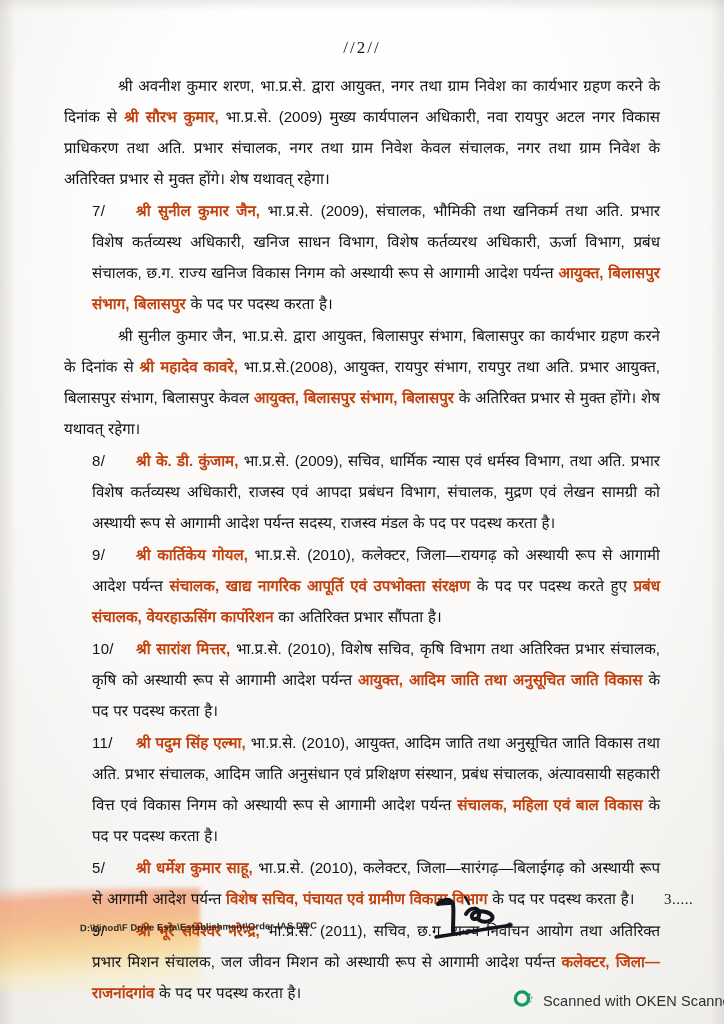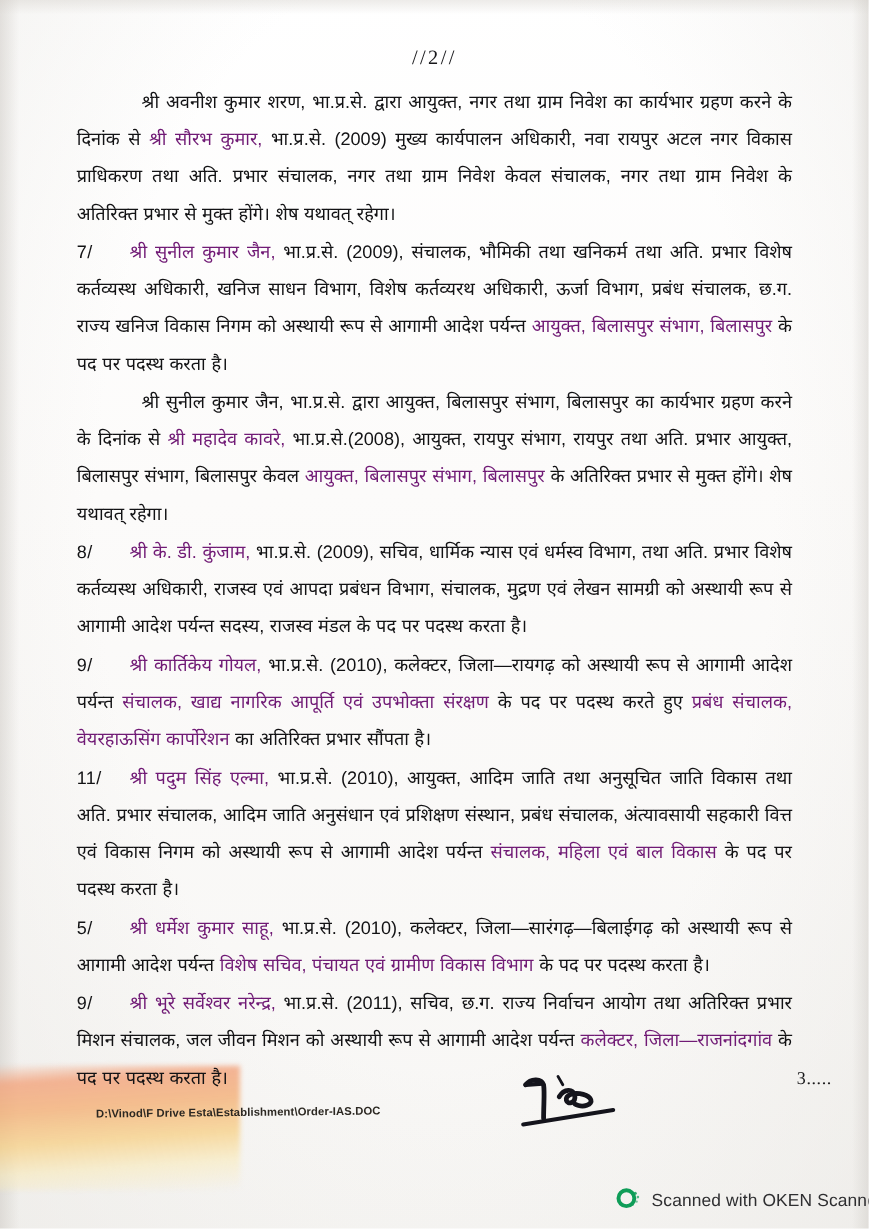--- a/index.html
+++ b/index.html
@@ -108,32 +108,33 @@
   }
   p.para.indent {
     text-indent: 54px;
   }
 
   
   p.item {
     display: block;
     position: relative;
     padding-left: 0;
+    margin-left: 28px;
   }
   .item-num {
     display: inline-block;
     min-width: 44px;
     font-size: 15px;
     color: #121214;
     letter-spacing: 0.3px;
   }
 
   b.bd {
-    font-weight: 400;
-    color: #701a75;
+    font-weight: 700;
+    color: #c2410c;
   }
 
   
   #file-path {
     position: absolute;
     left: 80px;
     top: 921px;
     font-family: "Liberation Sans", "DejaVu Sans", sans-serif;
     font-size: 9.4px;
     font-weight: 700;
@@ -193,20 +194,21 @@
   <div id="content">
 
     <div class="page-marker">//2//</div>
 
     <div class="body-block" id="body-block">
         <p class="para indent"><span>श्री अवनीश कुमार शरण, भा.प्र.से. द्वारा आयुक्त, नगर तथा ग्राम निवेश का कार्यभार ग्रहण करने के दिनांक से </span><b class="bd">श्री सौरभ कुमार,</b><span> भा.प्र.से. (2009) मुख्य कार्यपालन अधिकारी, नवा रायपुर अटल नगर विकास प्राधिकरण तथा अति. प्रभार संचालक, नगर तथा ग्राम निवेश केवल संचालक, नगर तथा ग्राम निवेश के अतिरिक्त प्रभार से मुक्त होंगे। शेष यथावत् रहेगा।</span></p>
         <p class="para item"><span class="item-num">7/</span><b class="bd">श्री सुनील कुमार जैन,</b><span> भा.प्र.से. (2009), संचालक, भौमिकी तथा खनिकर्म तथा अति. प्रभार विशेष कर्तव्यस्थ अधिकारी, खनिज साधन विभाग, विशेष कर्तव्यरथ अधिकारी, ऊर्जा विभाग, प्रबंध संचालक, छ.ग. राज्य खनिज विकास निगम को अस्थायी रूप से आगामी आदेश पर्यन्त </span><b class="bd">आयुक्त, बिलासपुर संभाग, बिलासपुर</b><span> के पद पर पदस्थ करता है।</span></p>
         <p class="para indent"><span>श्री सुनील कुमार जैन, भा.प्र.से. द्वारा आयुक्त, बिलासपुर संभाग, बिलासपुर का कार्यभार ग्रहण करने के दिनांक से </span><b class="bd">श्री महादेव कावरे,</b><span> भा.प्र.से.(2008), आयुक्त, रायपुर संभाग, रायपुर तथा अति. प्रभार आयुक्त, बिलासपुर संभाग, बिलासपुर केवल </span><b class="bd">आयुक्त, बिलासपुर संभाग, बिलासपुर</b><span> के अतिरिक्त प्रभार से मुक्त होंगे। शेष यथावत् रहेगा।</span></p>
         <p class="para item"><span class="item-num">8/</span><b class="bd">श्री के. डी. कुंजाम,</b><span> भा.प्र.से. (2009), सचिव, धार्मिक न्यास एवं धर्मस्व विभाग, तथा अति. प्रभार विशेष कर्तव्यस्थ अधिकारी, राजस्व एवं आपदा प्रबंधन विभाग, संचालक, मुद्रण एवं लेखन सामग्री को अस्थायी रूप से आगामी आदेश पर्यन्त सदस्य, राजस्व मंडल के पद पर पदस्थ करता है।</span></p>
         <p class="para item"><span class="item-num">9/</span><b class="bd">श्री कार्तिकेय गोयल,</b><span> भा.प्र.से. (2010), कलेक्टर, जिला—रायगढ़ को अस्थायी रूप से आगामी आदेश पर्यन्त </span><b class="bd">संचालक, खाद्य नागरिक आपूर्ति एवं उपभोक्ता संरक्षण</b><span> के पद पर पदस्थ करते हुए </span><b class="bd">प्रबंध संचालक, वेयरहाऊसिंग कार्पोरेशन</b><span> का अतिरिक्त प्रभार सौंपता है।</span></p>
+        <p class="para item"><span class="item-num">10/</span><b class="bd">श्री सारांश मित्तर,</b><span> भा.प्र.से. (2010), विशेष सचिव, कृषि विभाग तथा अतिरिक्त प्रभार संचालक, कृषि को अस्थायी रूप से आगामी आदेश पर्यन्त </span><b class="bd">आयुक्त, आदिम जाति तथा अनुसूचित जाति विकास</b><span> के पद पर पदस्थ करता है।</span></p>
         <p class="para item"><span class="item-num">11/</span><b class="bd">श्री पदुम सिंह एल्मा,</b><span> भा.प्र.से. (2010), आयुक्त, आदिम जाति तथा अनुसूचित जाति विकास तथा अति. प्रभार संचालक, आदिम जाति अनुसंधान एवं प्रशिक्षण संस्थान, प्रबंध संचालक, अंत्यावसायी सहकारी वित्त एवं विकास निगम को अस्थायी रूप से आगामी आदेश पर्यन्त </span><b class="bd">संचालक, महिला एवं बाल विकास</b><span> के पद पर पदस्थ करता है।</span></p>
         <p class="para item"><span class="item-num">5/</span><b class="bd">श्री धर्मेश कुमार साहू,</b><span> भा.प्र.से. (2010), कलेक्टर, जिला—सारंगढ़—बिलाईगढ़ को अस्थायी रूप से आगामी आदेश पर्यन्त </span><b class="bd">विशेष सचिव, पंचायत एवं ग्रामीण विकास विभाग</b><span> के पद पर पदस्थ करता है।</span></p>
         <p class="para item"><span class="item-num">9/</span><b class="bd">श्री भूरे सर्वेश्वर नरेन्द्र,</b><span> भा.प्र.से. (2011), सचिव, छ.ग. राज्य निर्वाचन आयोग तथा अतिरिक्त प्रभार मिशन संचालक, जल जीवन मिशन को अस्थायी रूप से आगामी आदेश पर्यन्त </span><b class="bd">कलेक्टर, जिला—राजनांदगांव</b><span> के पद पर पदस्थ करता है।</span></p>
       </div>
 
   </div>
 
   <div id="file-path">D:\Vinod\F Drive Esta\Establishment\Order-IAS.DOC</div>
 
   <div id="signature">

